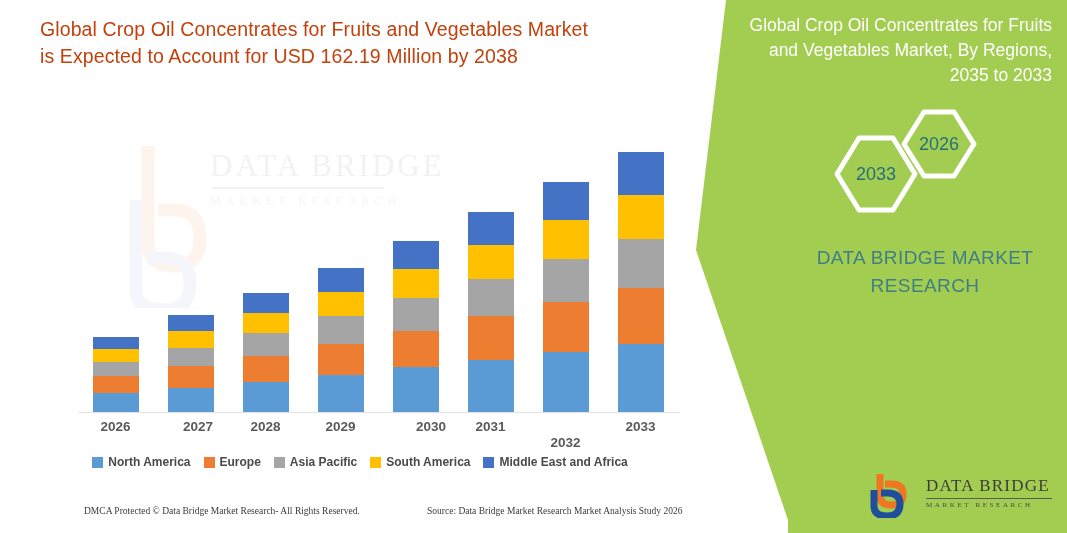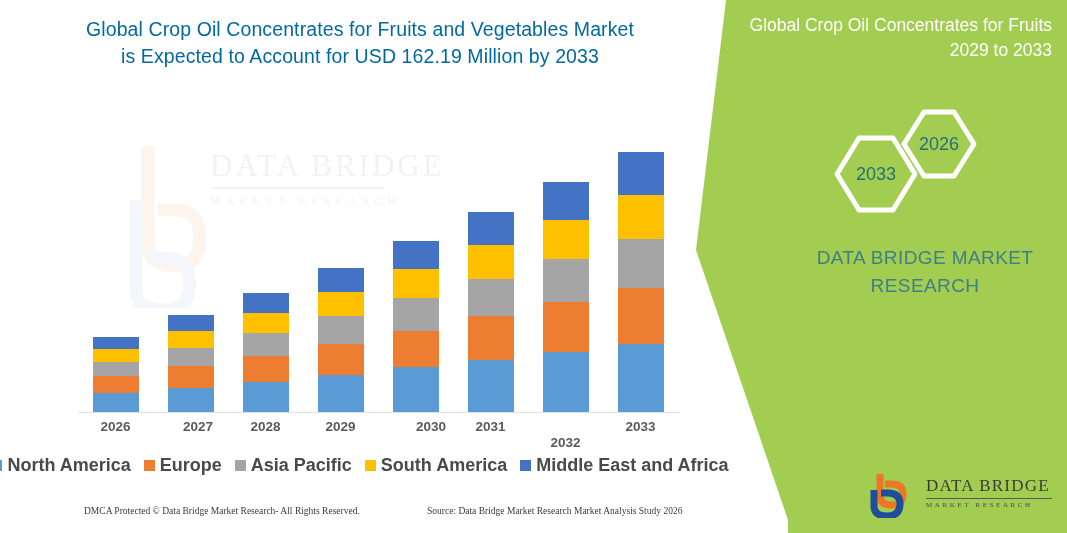--- a/index.html
+++ b/index.html
@@ -21,22 +21,21 @@
     position: absolute;
     left: 0; top: 0;
     width: 720px; height: 533px;
     background: #ffffff;
   }
 
   #chart-title {
     position: absolute;
     left: 40px; top: 16px;
     width: 640px;
-    text-align: center;
-    color: #0369a1;
+    color: #c2410c;
     font-size: 19.5px;
     line-height: 27px;
     letter-spacing: .1px;
   }
   #chart-title .ln { display: block; white-space: nowrap; }
 
   
   #watermark {
     position: absolute;
     left: 128px; top: 138px;
@@ -118,21 +117,21 @@
     display: flex;
     align-items: center;
     gap: 5px;
     white-space: nowrap;
   }
   .legend-swatch {
     width: 11px; height: 11px;
     display: inline-block;
   }
   .legend-label {
-    font-size: 18px;
+    font-size: 12px;
     font-weight: bold;
     color: #4a4a4a;
   }
 
   
   #footer {
     position: absolute;
     left: 0; top: 506px;
     width: 700px;
     font-family: "Liberation Serif", serif;
@@ -212,21 +211,21 @@
 </style>
 </head>
 <body>
 
 <div id="root">
 
   <div id="left-panel">
 
     <div id="chart-title">
       <span class="ln">Global Crop Oil Concentrates for Fruits and Vegetables Market</span>
-      <span class="ln">is Expected to Account for USD 162.19 Million by 2033</span>
+      <span class="ln">is Expected to Account for USD 162.19 Million by 2038</span>
     </div>
 
     <div id="watermark">
       <svg width="120" height="170" viewBox="0 0 120 170">
         <path d="M20 8 L20 105 Q20 128 46 128 Q72 128 72 100 Q72 72 46 72 L30 72" fill="none" stroke="#fdf3ec" stroke-width="13"></path>
         <path d="M8 62 L8 152 Q8 172 34 172 Q62 172 62 146 Q62 120 36 120 L20 120" fill="none" stroke="#f4f6fb" stroke-width="13"></path>
       </svg>
       <div class="wm-text">
         <div class="wm-db">DATA BRIDGE</div>
         <div class="wm-rule"></div>
@@ -330,21 +329,22 @@
     <div id="footer">
       <span class="f-left">DMCA Protected © Data Bridge Market Research-  All Rights Reserved.</span>
       <span class="f-right">Source: Data Bridge Market Research  Market Analysis Study 2026</span>
     </div>
   </div>
 
   <div id="right-panel"></div>
 
   <div id="right-title">
     <span class="ln">Global Crop Oil Concentrates for Fruits</span>
-    <span class="ln">2029 to 2033</span>
+    <span class="ln">and Vegetables Market, By Regions,</span>
+    <span class="ln">2035 to 2033</span>
   </div>
 
   <div class="hex" id="hex-2026">
     <svg width="78" height="72" viewBox="0 0 78 72">
       <polygon points="24,4 54,4 74,36 54,68 24,68 4,36" fill="none" stroke="#ffffff" stroke-width="5" stroke-linejoin="round"></polygon>
     </svg>
     <span>2026</span>
   </div>
 
   <div class="hex" id="hex-2033">

